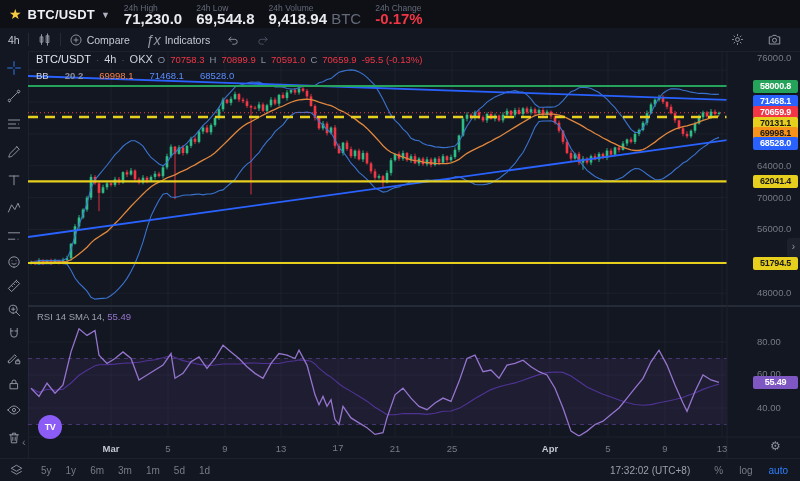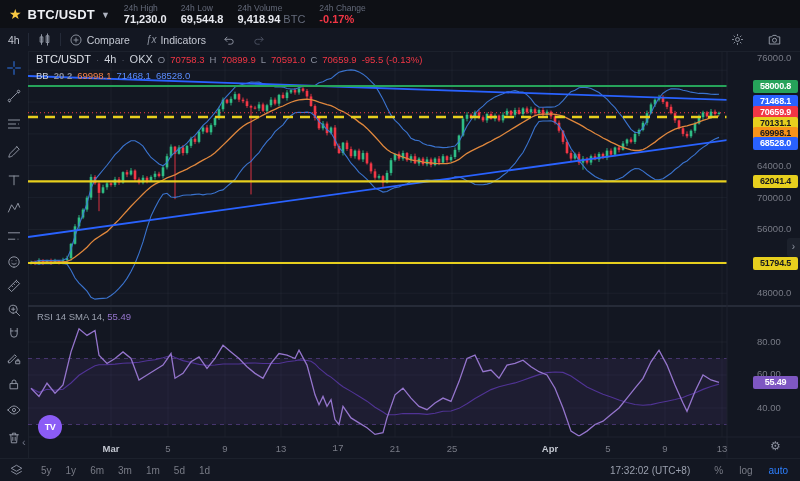--- a/index.html
+++ b/index.html
@@ -6,43 +6,43 @@
   #app{position:relative;width:800px;height:481px;background:#131722;overflow:hidden;
        font-family:"Liberation Sans",sans-serif;color:#d1d4dc;-webkit-user-select:none;}
   
   #header{position:absolute;top:0;left:0;width:800px;height:28px;background:#0e1015;
           border-bottom:1px solid #1c212c;display:flex;align-items:center;}
   #star{font-size:14px;color:#f7c843;margin:0 6px 0 9px;line-height:28px;}
   #symbol{font-size:13px;font-weight:bold;color:#eef0f4;letter-spacing:.2px;}
   #caret{font-size:9px;color:#aeb3bf;margin:2px 14px 0 6px;}
   .stat{display:flex;flex-direction:column;justify-content:center;margin-right:14px;}
   .stat .lbl{font-size:8.5px;color:#646a7a;line-height:10px;}
-  .stat .val{font-size:11px;color:#e8eaf0;font-weight:bold;line-height:12px;}
+  .stat .val{font-size:15px;color:#e8eaf0;font-weight:bold;line-height:12px;}
   .stat .suf{color:#646a7a;font-weight:normal;}
   .stat .neg{color:#f23645;}
   
   #toolbar{position:absolute;top:28px;left:0;width:800px;height:23px;background:#131722;
            border-bottom:1px solid #1c212c;display:flex;align-items:center;font-size:10.5px;color:#c4c8d2;}
   .tbtn{display:flex;align-items:center;gap:4px;padding:0 8px;height:100%;cursor:pointer;}
   .tsep{width:1px;height:13px;background:#242a38;}
   .icon-svg{display:block;}
   #tb-right{margin-left:auto;display:flex;align-items:center;gap:6px;padding-right:10px;color:#9298a5;}
-  #fx{font-style:italic;font-size:10px;color:#9298a5;}
+  #fx{font-style:italic;font-size:14px;color:#9298a5;}
   
   #toolcol{position:absolute;top:51px;left:0;width:28px;height:408px;background:#131722;
            border-right:1px solid #1c212c;}
   .tool{position:absolute;left:3px;width:22px;height:22px;display:flex;align-items:center;justify-content:center;cursor:pointer;}
   
   #legend1{position:absolute;left:36px;top:53px;display:flex;align-items:baseline;gap:5px;font-size:9.5px;white-space:nowrap;z-index:5;}
   #legend1 .sym{font-size:11px;color:#e3e6ec;}
   #legend1 .mid{font-size:11px;color:#cdd1da;}
   #legend1 .dot{color:#565c6b;}
   #legend1 .k{color:#8a8f9e;}
   #legend1 .v{color:#f23645;}
-  #legend2{position:absolute;left:36px;top:70px;display:flex;align-items:baseline;gap:5px;font-size:9.5px;z-index:5;}
+  #legend2{position:absolute;left:36px;top:70px;display:flex;align-items:baseline;gap:16px;font-size:9.5px;z-index:5;}
   #legend2 .bb{color:#cdd1da;}
   #legend2 .p{color:#8a8f9e;font-weight:bold;}
   #rsilegend{position:absolute;left:37px;top:311px;font-size:9.5px;color:#9aa0ae;z-index:5;text-align:center;}
   #rsilegend .pv{color:#9575cd;}
   
   .axlabel{position:absolute;left:757px;font-size:9.5px;color:#787b86;line-height:12px;z-index:3;}
   .badge{position:absolute;left:753px;width:45px;height:13px;border-radius:2px;font-size:9px;
          text-align:center;line-height:13px;z-index:4;font-weight:bold;letter-spacing:-0.2px;}
   .tlabel{position:absolute;top:443px;transform:translateX(-50%);font-size:9.5px;color:#787b86;z-index:3;}
   .tmajor{color:#c3c7d0;font-weight:bold;}

